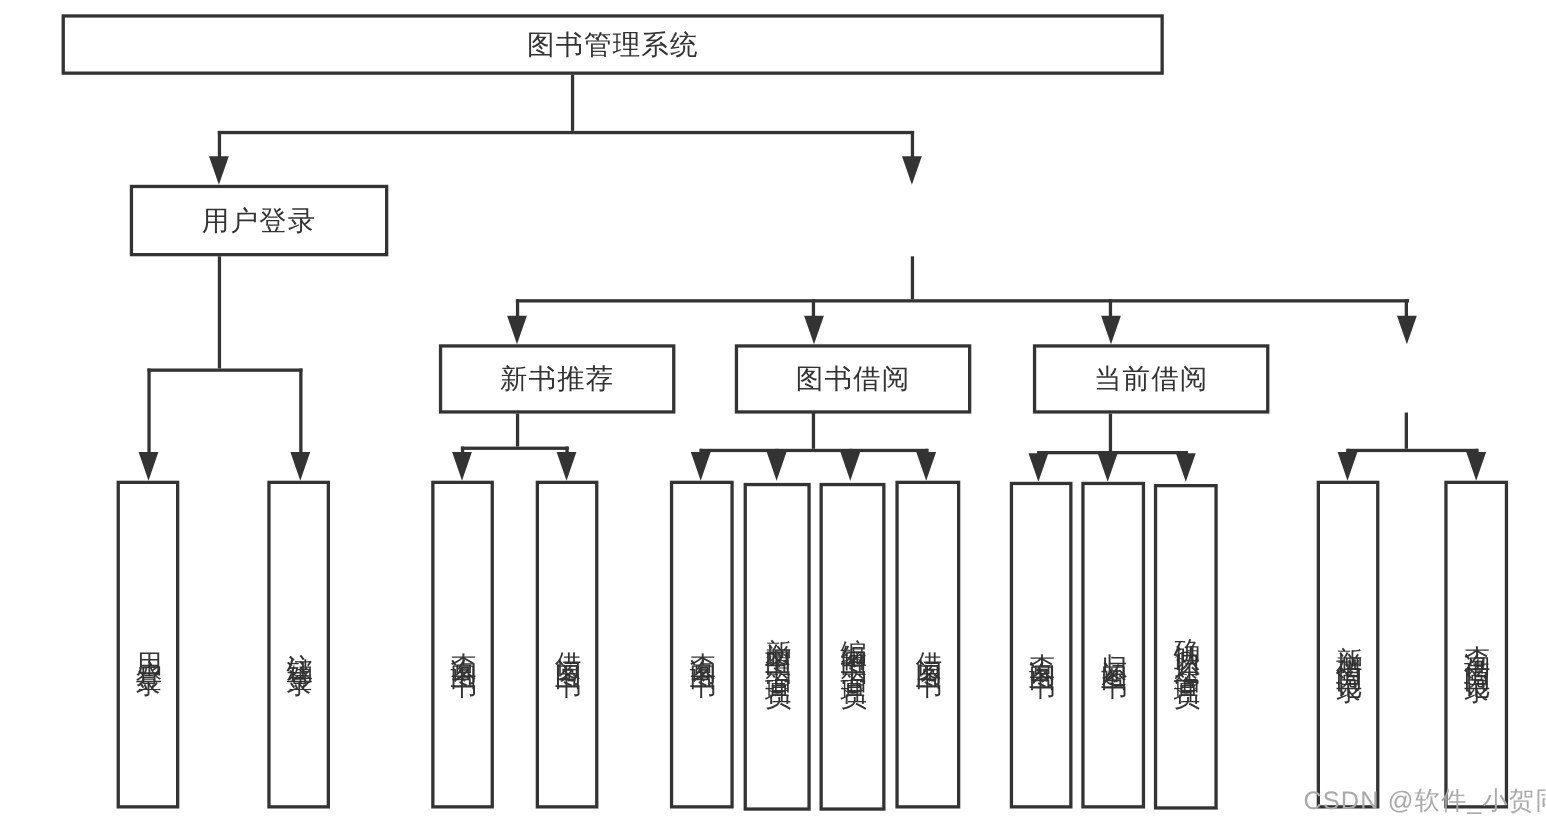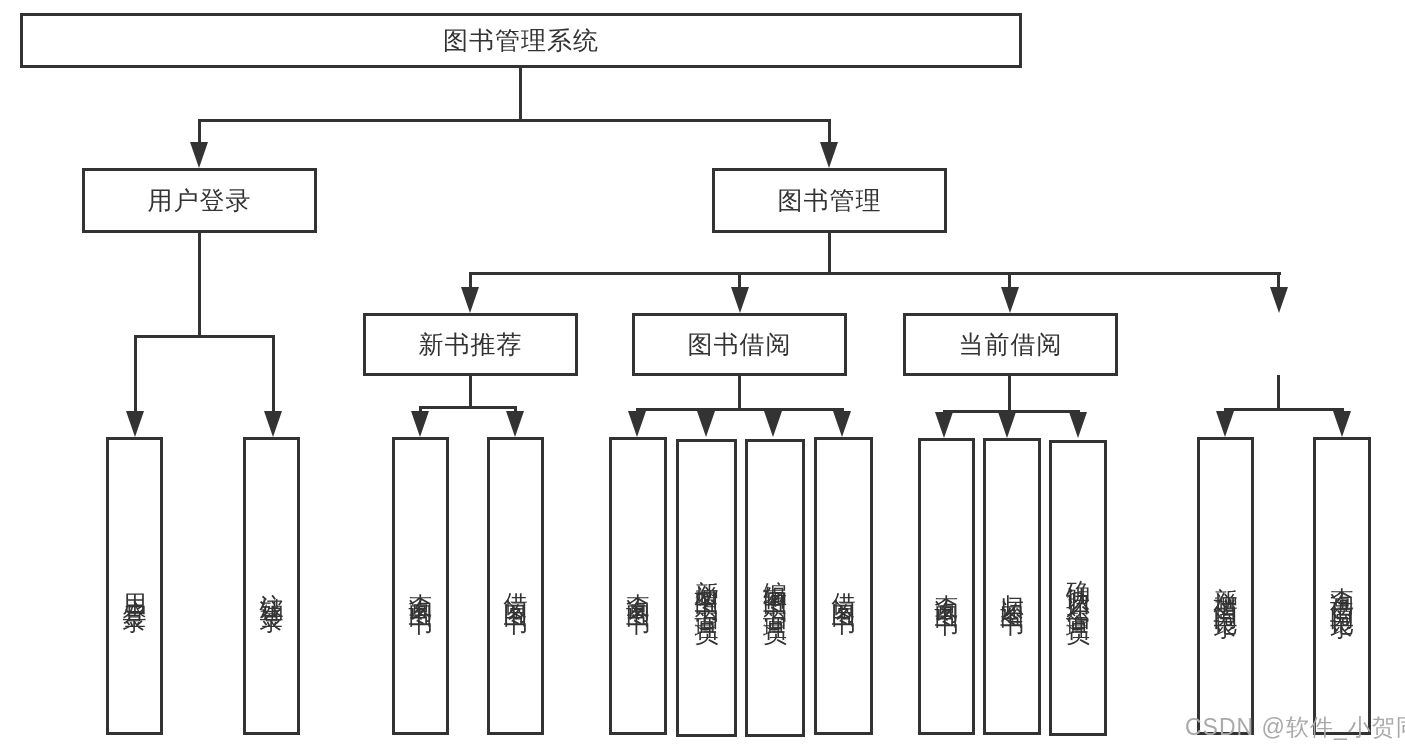--- a/index.html
+++ b/index.html
@@ -9,21 +9,21 @@
     --bg:#ffffff;
   }
   html,body{margin:0;padding:0;background:var(--bg);}
   .canvas{
     position:relative;width:1405px;height:747px;background:var(--bg);
     overflow:hidden;font-family:"Liberation Sans",sans-serif;color:var(--text);
   }
   .hbox{
     position:absolute;box-sizing:border-box;border:3px solid var(--line);
     background:#fff;display:flex;align-items:center;justify-content:center;
-    font-size:25px;letter-spacing:1px;white-space:nowrap;
+    font-size:25px;letter-spacing:1px;white-space:nowrap;margin-left:36px;
   }
   .vbox{
     position:absolute;box-sizing:border-box;border:3px solid var(--line);
     background:#fff;display:flex;align-items:center;justify-content:center;
     font-size:24px;writing-mode:vertical-lr;letter-spacing:6px;line-height:1;
   }
   .vl{position:absolute;width:3px;background:var(--line);}
   .hl{position:absolute;height:3px;background:var(--line);}
   .arr{
     position:absolute;width:0;height:0;
@@ -46,23 +46,20 @@
 
   <div class="vl" style="left:519px;top:68px;height:51px;"></div>
   <div class="hl" style="left:198px;top:119px;width:633px;"></div>
   <div class="vl" style="left:198px;top:119px;height:27px;"></div>
   <div class="arr" style="left:190px;top:142px;"></div>
   <div class="vl" style="left:828px;top:119px;height:27px;"></div>
   <div class="arr" style="left:820px;top:142px;"></div>
 
   <div class="hbox" style="left:82px;top:168px;width:235px;height:65px;">
     <span>用户登录</span>
-  </div>
-  <div class="hbox" style="left:712px;top:168px;width:235px;height:65px;">
-    <span>图书管理</span>
   </div>
 
   <div class="vl" style="left:198px;top:233px;height:102px;"></div>
   <div class="hl" style="left:134px;top:335px;width:141px;"></div>
   <div class="vl" style="left:134px;top:335px;height:79px;"></div>
   <div class="arr" style="left:126px;top:411px;"></div>
   <div class="vl" style="left:272px;top:335px;height:79px;"></div>
   <div class="arr" style="left:264px;top:411px;"></div>
 
   <div class="vl" style="left:828px;top:233px;height:39px;"></div>

